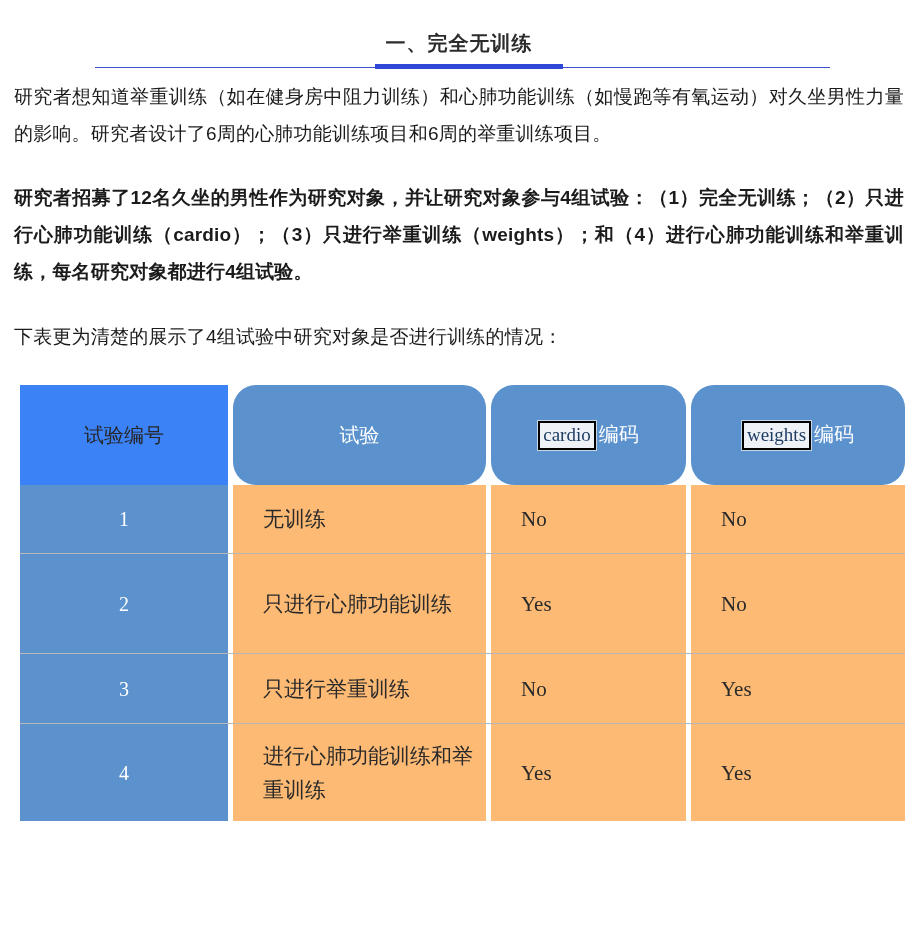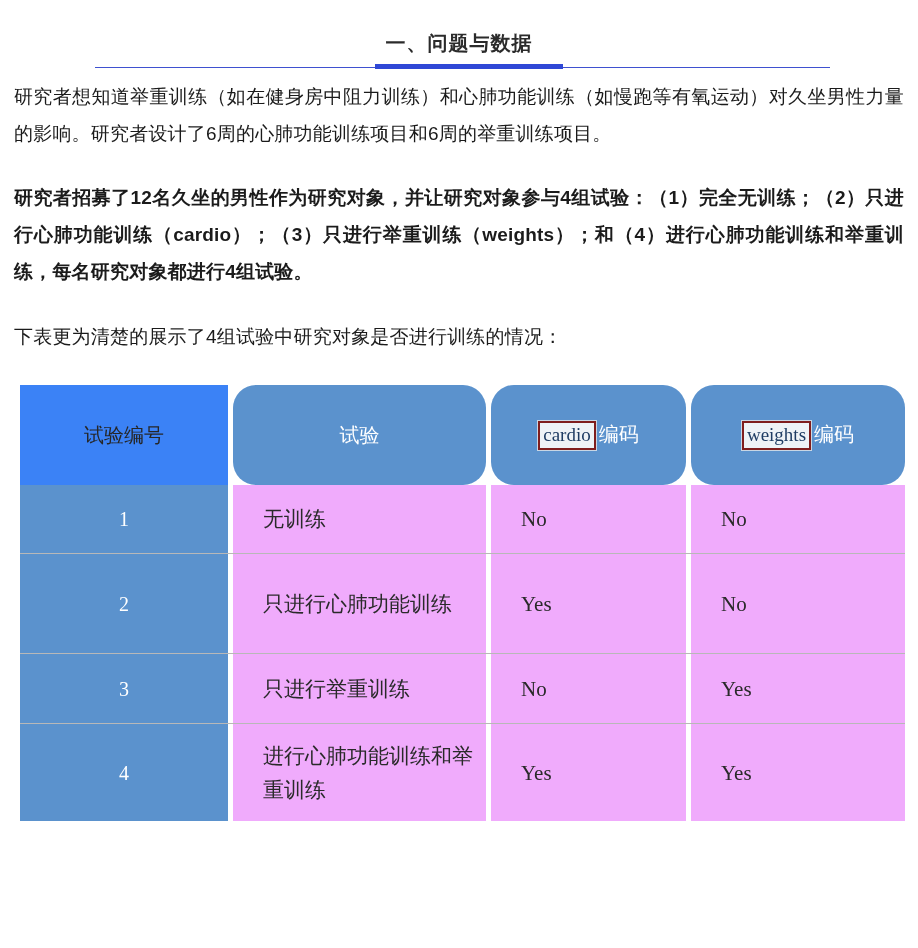--- a/index.html
+++ b/index.html
@@ -108,33 +108,33 @@
     border-radius: 23px;
   }
   th.h-blue.h-pad {
     text-align: center;
   }
 
   .code-chip {
     display: inline-block;
     background: #eef2f6;
     color: #1f3c63;
-    border: 2px solid #7f1d1d;
+    border: 2px solid #000000;
     outline: 1px solid #c9d6e4;
     padding: 0px 3px 1px 3px;
     font-family: "Liberation Serif", "DejaVu Serif", serif;
     font-size: 19px;
     line-height: 24px;
     vertical-align: baseline;
     margin-right: 3px;
     text-align: center;
   }
 
   tbody td {
-    background: #f0abfc;
+    background: #fdba74;
     font-family: "Liberation Serif", "DejaVu Serif", serif;
     font-size: 21px;
     color: #2a2a2a;
     vertical-align: middle;
     padding: 0 0 0 30px;
     line-height: 34px;
   }
   tbody td.idcell {
     background: #5b92cd;
     color: #ffffff;
@@ -157,21 +157,21 @@
     background: #b8b8b8;
     width: 100%;
   }
 </style>
 </head>
 <body>
 
 <div class="page">
 
   <div class="section-head">
-    <div class="section-title">一、问题与数据</div>
+    <div class="section-title">一、完全无训练</div>
     <div class="rule-thin"></div>
     <div class="rule-thick"></div>
   </div>
 
   <div class="body-wrap">
     <p class="para para-1">研究者想知道举重训练（如在健身房中阻力训练）和心肺功能训练（如慢跑等有氧运动）对久坐男性力量的影响。研究者设计了6周的心肺功能训练项目和6周的举重训练项目。</p>
     <p class="para para-2">研究者招募了12名久坐的男性作为研究对象，并让研究对象参与4组试验：（1）完全无训练；（2）只进行心肺功能训练（cardio）；（3）只进行举重训练（weights）；和（4）进行心肺功能训练和举重训练，每名研究对象都进行4组试验。</p>
     <p class="para para-3">下表更为清楚的展示了4组试验中研究对象是否进行训练的情况：</p>
   </div>
 

